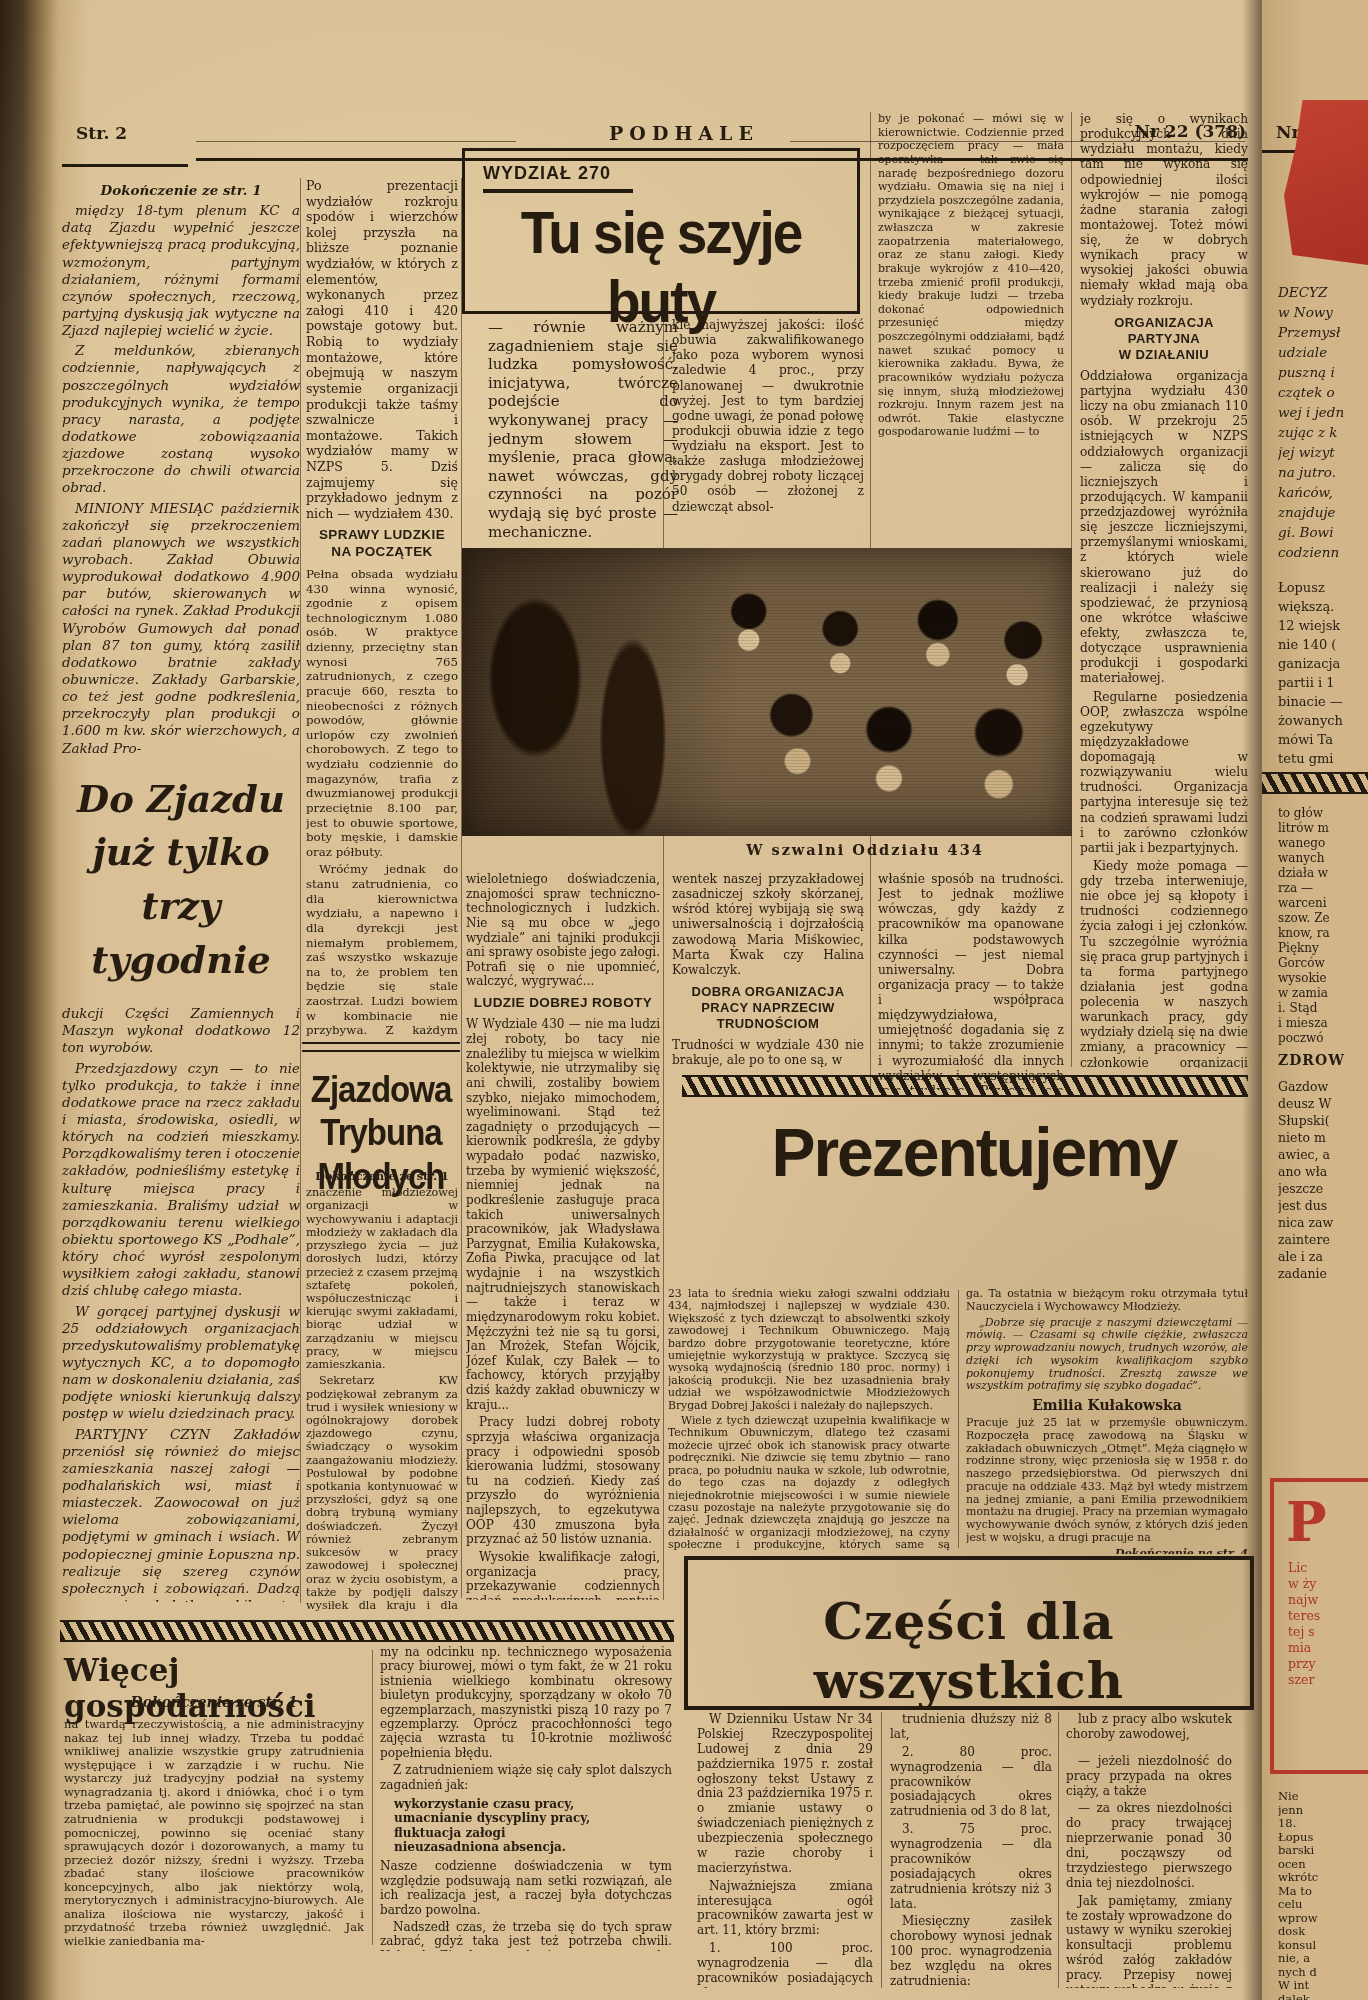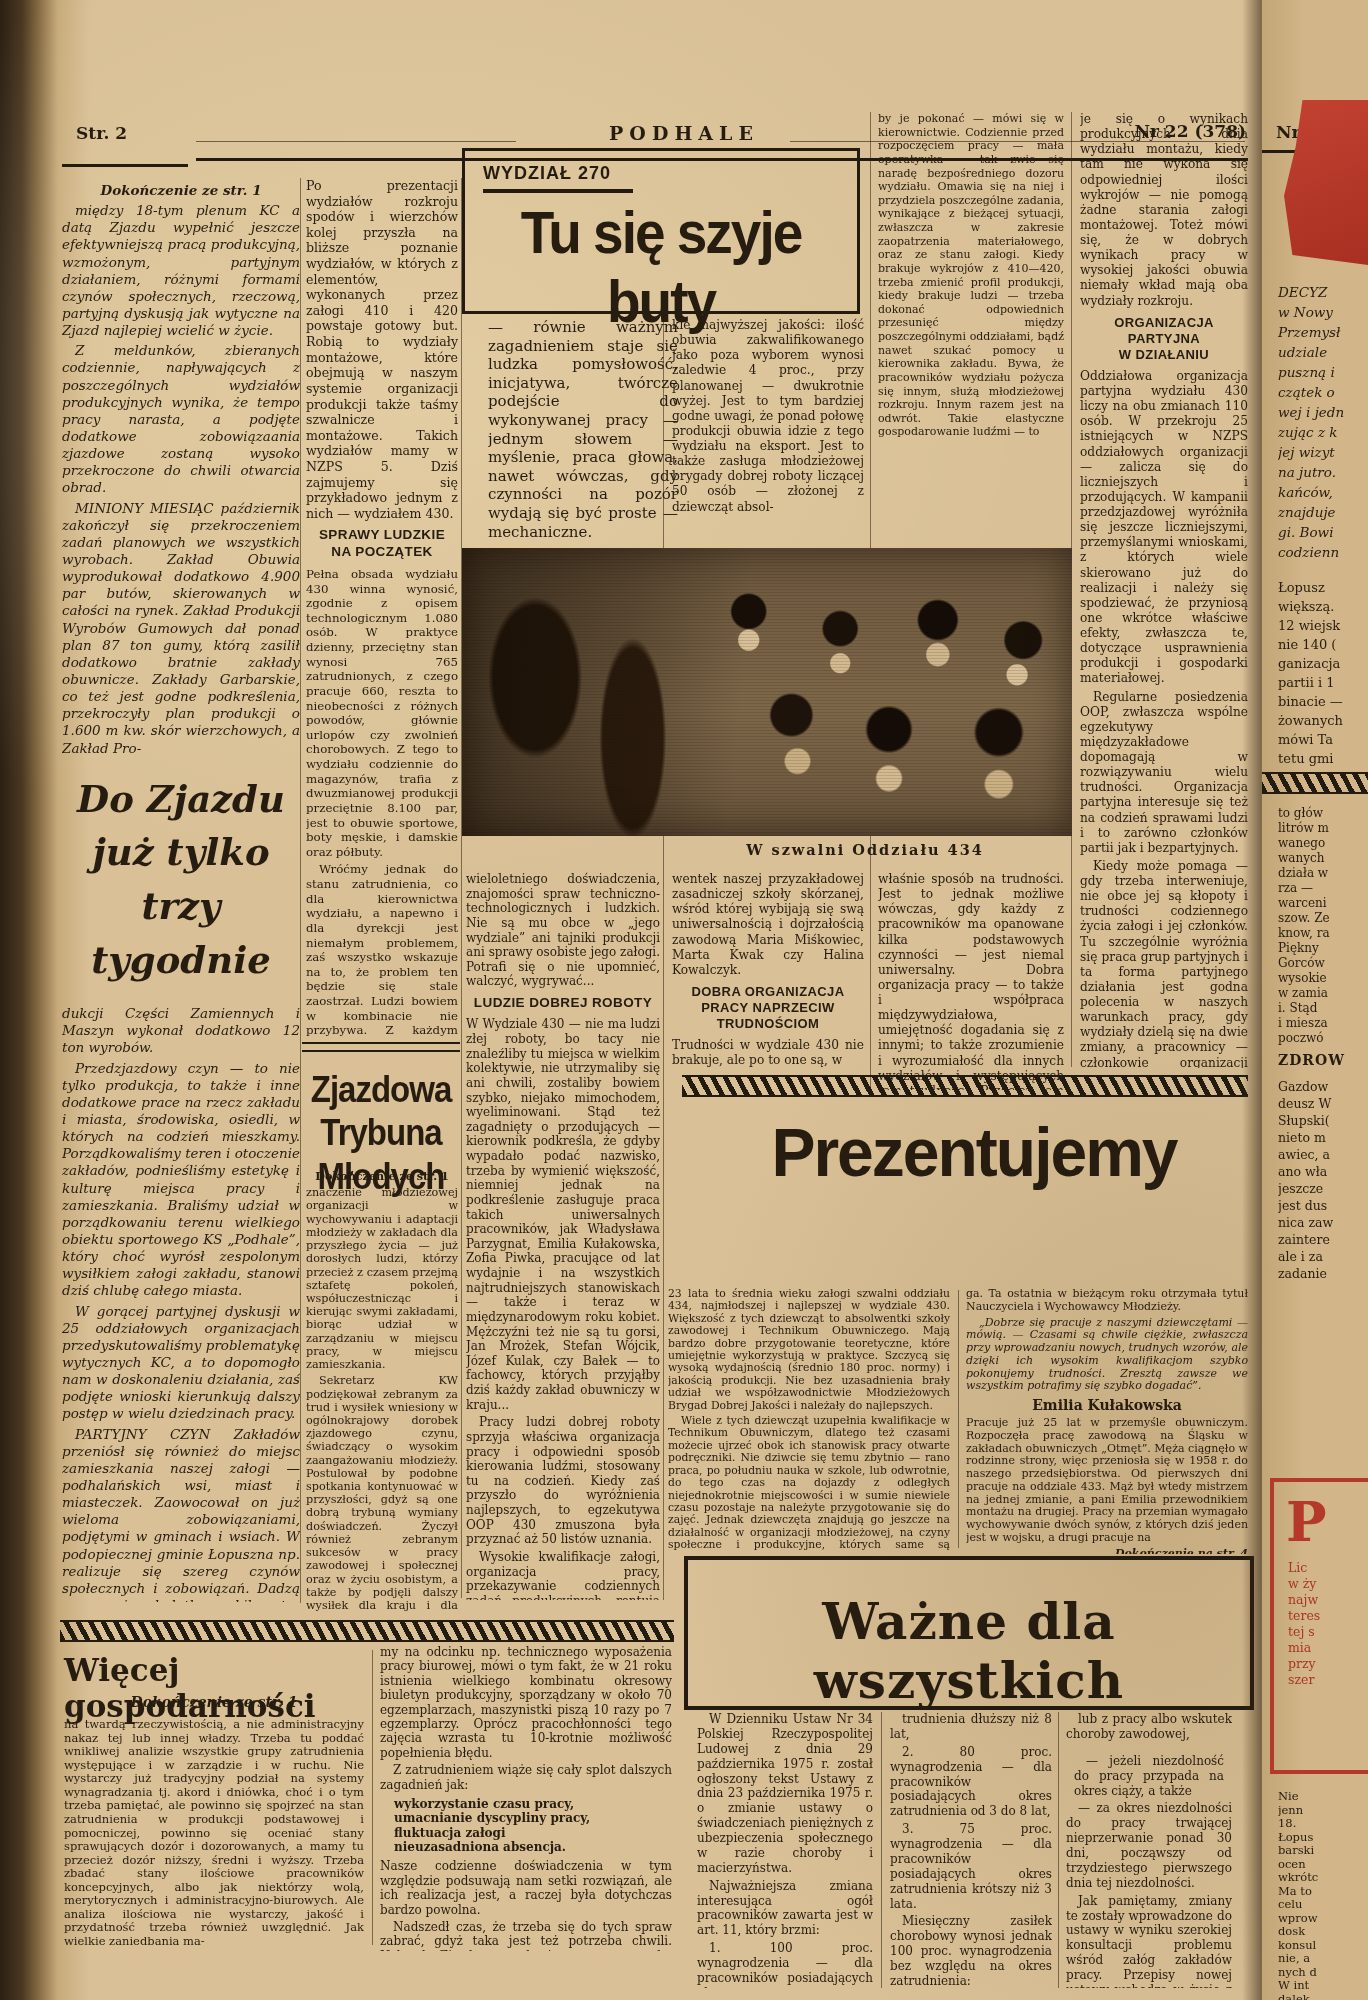--- a/index.html
+++ b/index.html
@@ -169,36 +169,36 @@
   </div>
   <div class="abs col" style="left:966px;top:1288px;width:282px;height:266px;font-size:11px;line-height:1.16">
     <p class="ni">ga. Ta ostatnia w bieżącym roku otrzymała tytuł Nauczyciela i Wychowawcy Młodzieży.</p>
     <p class="it">„Dobrze się pracuje z naszymi dziewczętami — mówią. — Czasami są chwile ciężkie, zwłaszcza przy wprowadzaniu nowych, trudnych wzorów, ale dzięki ich wysokim kwalifikacjom szybko pokonujemy trudności. Zresztą zawsze we wszystkim potrafimy się szybko dogadać”.</p>
     <div style="font-weight:bold;text-align:center;font-size:14px;margin:4px 0">Emilia Kułakowska</div>
     <p class="ni">Pracuje już 25 lat w przemyśle obuwniczym. Rozpoczęła pracę zawodową na Śląsku w zakładach obuwniczych „Otmęt”. Męża ciągnęło w rodzinne strony, więc przeniosła się w 1958 r. do naszego przedsiębiorstwa. Od pierwszych dni pracuje na oddziale 433. Mąż był wtedy mistrzem na jednej zmianie, a pani Emilia przewodnikiem montażu na drugiej. Pracy na przemian wymagało wychowywanie dwóch synów, z których dziś jeden jest w wojsku, a drugi pracuje na</p>
     <p class="ni contnote" style="text-align:right">Dokończenie na str. 4</p>
   </div>
 
   <div class="abs" style="left:684px;top:1556px;width:562px;height:146px;border:4px solid #241b10">
-    <div style="position:absolute;left:0;top:32px;width:100%;text-align:center;font-weight:bold;font-size:50px;letter-spacing:1px">Ważne dla wszystkich</div>
+    <div style="position:absolute;left:0;top:32px;width:100%;text-align:center;font-weight:bold;font-size:50px;letter-spacing:1px">Części dla wszystkich</div>
   </div>
   <div class="abs col" style="left:697px;top:1712px;width:176px;height:276px;font-size:12px;line-height:1.24">
       <div style="text-indent: 12px; margin: 0px 0px 3px;">W Dzienniku Ustaw Nr 34 Polskiej Rzeczypospolitej Ludowej z dnia 29 października 1975 r. został ogłoszony tekst Ustawy z dnia 23 października 1975 r. o zmianie ustawy o świadczeniach pieniężnych z ubezpieczenia społecznego w razie choroby i macierzyństwa.</div>
       <div style="text-indent: 12px; margin: 0px 0px 3px;">Najważniejsza zmiana interesująca ogół pracowników zawarta jest w art. 11, który brzmi:</div>
       <div style="text-indent: 12px; margin: 0px 0px 3px;">1. 100 proc. wynagrodzenia — dla pracowników posiadających okres za-</div>
     </div>
   <div class="abs col" style="left:890px;top:1712px;width:162px;height:276px;font-size:12px;line-height:1.24">
       <div style="text-indent: 12px; margin: 0px 0px 3px;">trudnienia dłuższy niż 8 lat,</div>
       <div style="text-indent: 12px; margin: 0px 0px 3px;">2. 80 proc. wynagrodzenia — dla pracowników posiadających okres zatrudnienia od 3 do 8 lat,</div>
       <div style="text-indent: 12px; margin: 0px 0px 3px;">3. 75 proc. wynagrodzenia — dla pracowników posiadających okres zatrudnienia krótszy niż 3 lata.</div>
       <div style="text-indent: 12px; margin: 0px 0px 3px;">Miesięczny zasiłek chorobowy wynosi jednak 100 proc. wynagrodzenia bez względu na okres zatrudnienia:</div>
     </div>
   <div class="abs col" style="left:1066px;top:1712px;width:166px;height:276px;font-size:12px;line-height:1.24">
       <div style="text-indent: 12px; margin: 0px 0px 12px;">lub z pracy albo wskutek choroby zawodowej,</div>
-      <div style="text-indent: 12px; margin: 0px 8px 3px;">— jeżeli niezdolność do pracy przypada na okres ciąży, a także</div>
+      <div style="text-indent: 12px; margin: 0px 0px 3px;">— jeżeli niezdolność do pracy przypada na okres ciąży, a także</div>
       <div style="text-indent: 12px; margin: 0px 0px 3px;">— za okres niezdolności do pracy trwającej nieprzerwanie ponad 30 dni, począwszy od trzydziestego pierwszego dnia tej niezdolności.</div>
       <div style="text-indent: 12px; margin: 0px 0px 3px;">Jak pamiętamy, zmiany te zostały wprowadzone do ustawy w wyniku szerokiej konsultacji problemu wśród załóg zakładów pracy. Przepisy nowej ustawy wchodzą w życie z dniem 1 listopada 1975 r.</div>
     </div>
 
   <div class="hatch" style="left:60px;top:1620px;width:614px"></div>
   <div class="abs" style="left:64px;top:1652px;width:300px;font-weight:bold;font-size:31px">Więcej gospodarności</div>
   <div class="abs contnote" style="left:64px;top:1694px;width:300px;font-size:14px">Dokończenie ze str. 1</div>
   <div class="abs col" style="left:64px;top:1718px;width:300px;height:232px;font-size:11.5px;line-height:1.18">
     <p class="ni">na twardą rzeczywistością, a nie administracyjny nakaz tej lub innej władzy. Trzeba tu poddać wnikliwej analizie wszystkie grupy zatrudnienia występujące i w zarządzie i w ruchu. Nie wystarczy już tradycyjny podział na systemy wynagradzania tj. akord i dniówka, choć i o tym trzeba pamiętać, ale powinno się spojrzeć na stan zatrudnienia w produkcji podstawowej i pomocniczej, powinno się oceniać stany sprawujących dozór i dozorowanych, a mamy tu przecież dozór niższy, średni i wyższy. Trzeba zbadać stany ilościowe pracowników koncepcyjnych, albo jak niektórzy wolą, merytorycznych i administracyjno-biurowych. Ale analiza ilościowa nie wystarczy, jakość i przydatność trzeba również uwzględnić. Jak wielkie zaniedbania ma-</p>
   </div>

